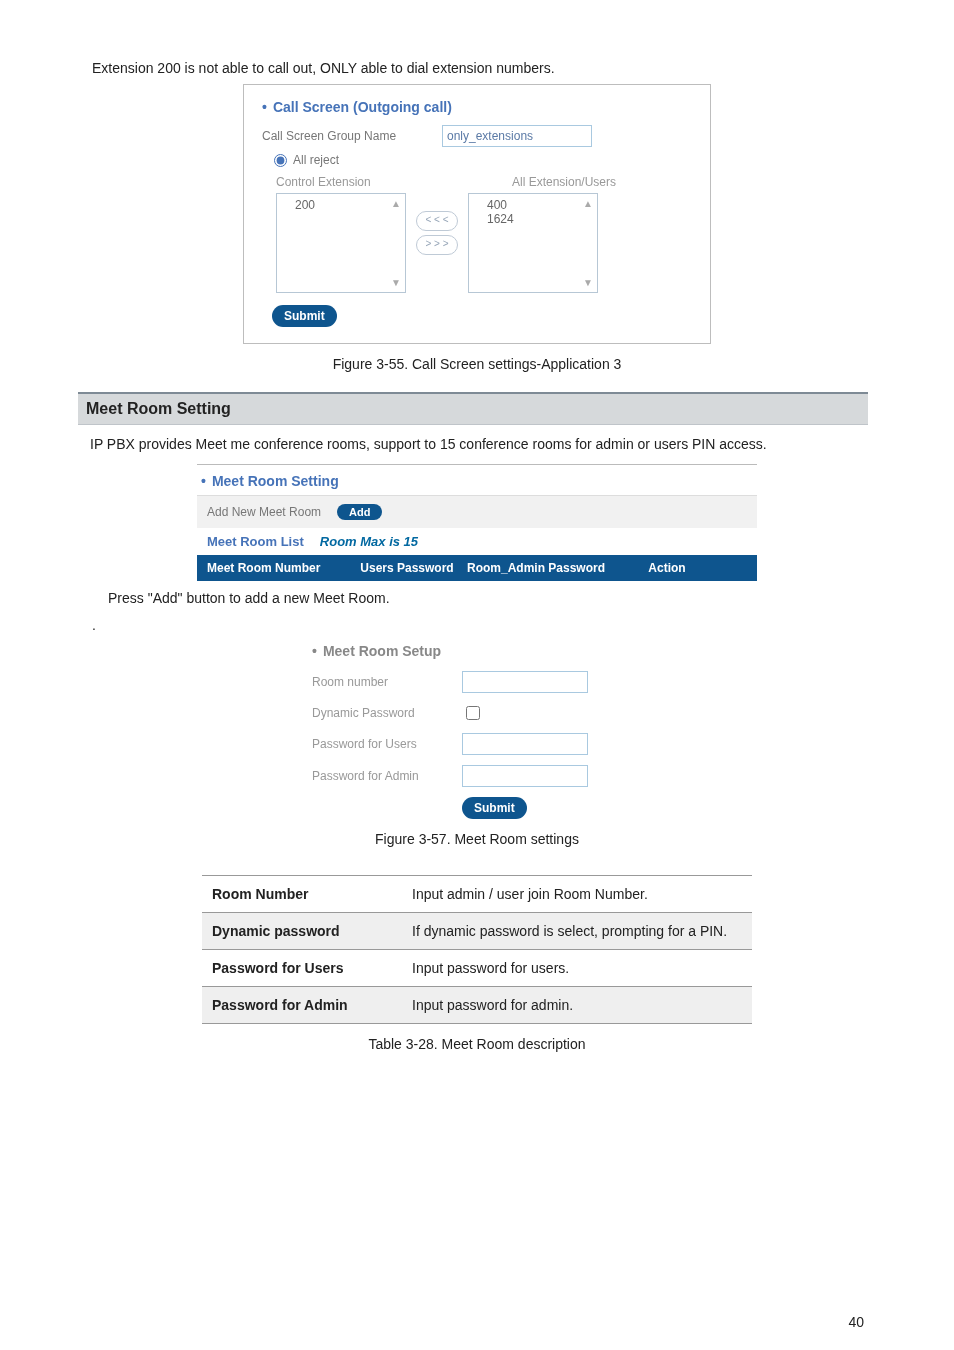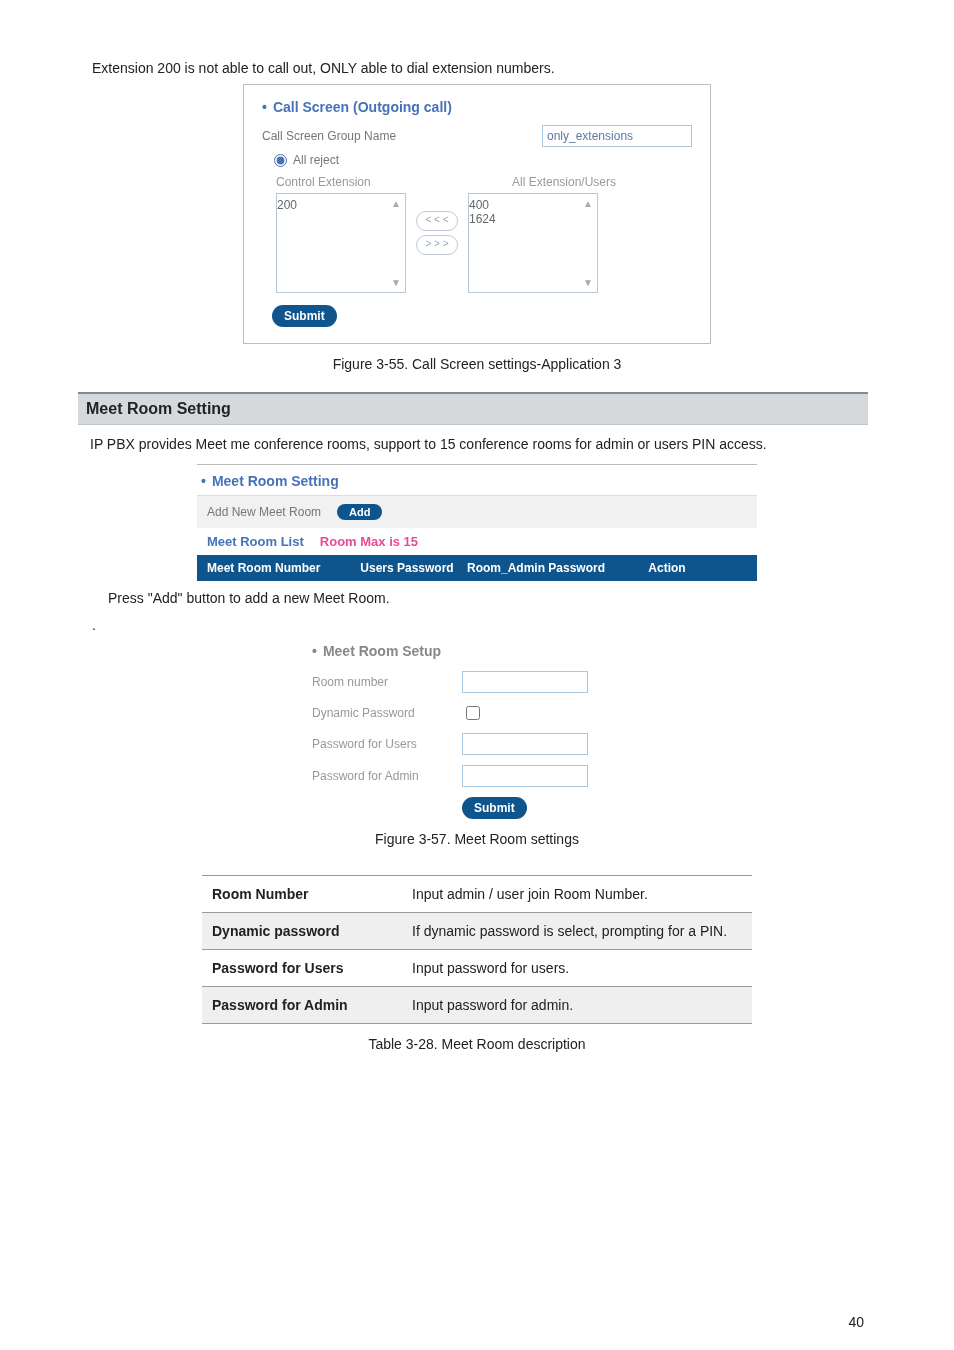--- a/index.html
+++ b/index.html
@@ -37,21 +37,20 @@
     margin-bottom: 10px;
   }
   .panel-title .bullet {
     color: #4673b8;
     padding-right: 6px;
   }
   .row {
     display: flex;
     align-items: center;
     margin: 6px 0;
-    justify-content: space-between;
   }
   .row .lbl {
     color: #777;
     font-size: 12px;
   }
   .row .lbl-w {
     width: 180px;
   }
   .text-input {
     border: 1px solid #a9c9e0;
@@ -87,21 +86,21 @@
     display: flex;
     align-items: flex-start;
     margin-left: 14px;
   }
   .list-box {
     border: 1px solid #b7c7d5;
     width: 130px;
     height: 100px;
     box-sizing: border-box;
     position: relative;
-    padding: 4px 0;
+    padding: 4px 18px;
     font-size: 12px;
     color: #666;
   }
   .list-box .arrow {
     position: absolute;
     right: 4px;
     width: 10px;
     text-align: center;
     color: #aaa;
     font-size: 10px;
@@ -197,21 +196,21 @@
     cursor: pointer;
   }
   .mrs-row2 {
     display: flex;
     align-items: center;
     background: #fff;
     padding: 6px 10px;
     font-size: 13px;
   }
   .mrs-row2 .l1 { font-weight: bold; color: #4673b8; margin-right: 16px; }
-  .mrs-row2 .l2 { font-weight: bold; color: #ec4899; }
+  .mrs-row2 .l2 { font-weight: bold; color: #0369a1; font-style: italic; }
   .mrs-head {
     display: flex;
     background: #0e558e;
     color: #fff;
     font-size: 12px;
     font-weight: bold;
     padding: 6px 10px;
   }
   .mrs-head .h1 { width: 140px; }
   .mrs-head .h2 { width: 120px; text-align: center; }

